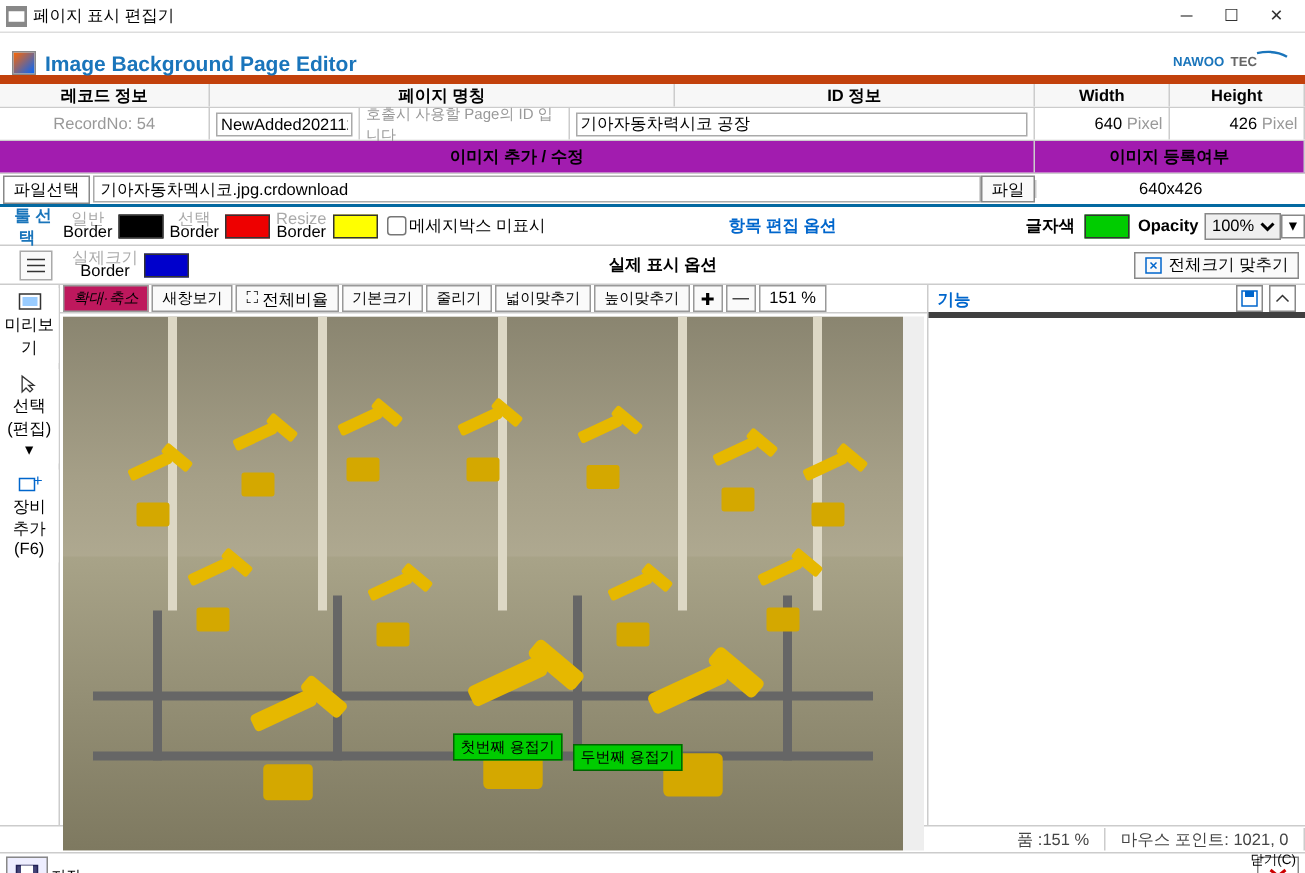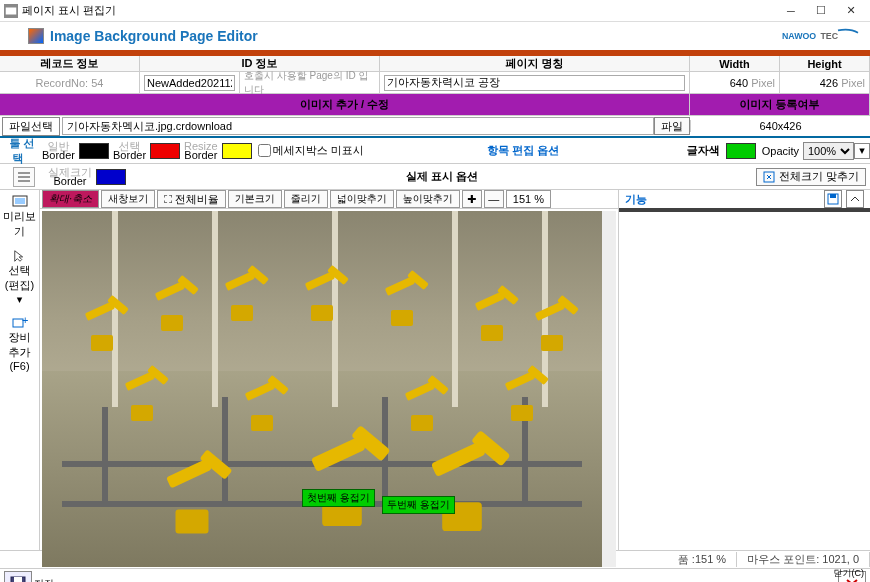--- a/index.html
+++ b/index.html
@@ -1,21 +1,21 @@
 <!DOCTYPE html>
 <html><head>
 <meta charset="utf-8">
 <style>
 * { box-sizing: border-box; margin: 0; padding: 0; font-family: "Malgun Gothic", sans-serif; font-size: 11px; }
 body { background: #fff; width: 870px; height: 582px; overflow: hidden; }
 .titlebar { height: 22px; display: flex; align-items: center; padding: 0 4px; border-bottom: 1px solid #ddd; }
 .titlebar .ticon { width: 14px; height: 14px; margin-right: 4px; display:inline-block; }
 .titlebar .spacer { flex: 1; }
 .winbtn { width: 30px; height: 18px; display: flex; align-items: center; justify-content: center; color: #333; }
-.app-header { height: 28px; display: flex; align-items: center; padding: 0 8px; margin-left: 20px; }
+.app-header { height: 28px; display: flex; align-items: flex-end; padding: 0 8px; }
 .app-header .logo { width: 16px; height: 16px; background: linear-gradient(135deg,#f60,#06f); margin-right: 6px; border:1px solid #888; }
 .app-header .title { color: #1a75bb; font-weight: bold; font-size: 14px; }
 .app-header .brand { margin-left: auto; display:flex; align-items:center; }
 .brand svg { height: 18px; }
 .info-row { display: flex; border-top: 6px solid #c2410c; border-bottom: 1px solid #ccc; height: 22px; }
 .info-cell { display:flex; align-items:center; justify-content:center; border-right:1px solid #ccc; background:#f7f7f7; font-weight:bold; }
 .info-row2 { display:flex; height: 22px; border-bottom:1px solid #ccc; }
 .val-cell { display:flex; align-items:center; padding:0 4px; border-right:1px solid #ccc; background:#fff; }
 .gray { color:#999; }
 .row3 { display:flex; height:22px; border-bottom:1px solid #ccc; }
@@ -95,22 +95,22 @@
     <svg viewBox="0 0 100 20" width="80">
         <text x="0" y="14" font-size="12" font-weight="bold" fill="#1a75bb">NAWOO</text>
         <text x="48" y="14" font-size="12" font-weight="bold" fill="#666">TEC</text>
         <path d="M70 3 Q85 0 95 6" stroke="#1a75bb" stroke-width="2" fill="none"></path>
       </svg>
   </div>
 </div>
 
 <div class="info-row">
   <div class="info-cell" style="width:140px">레코드 정보</div>
+  <div class="info-cell" style="flex:1">페이지 명칭</div>
   <div class="info-cell" style="width:240px">ID 정보</div>
-  <div class="info-cell" style="flex:1">페이지 명칭</div>
   <div class="info-cell" style="width:90px">Width</div>
   <div class="info-cell" style="width:90px">Height</div>
 </div>
 
 <div class="info-row2">
   <div class="val-cell gray" style="width:140px;justify-content:center">RecordNo: 54</div>
   <div class="val-cell" style="width:100px">
       <input type="text" style="width: 100%; border: 1px solid rgb(170, 170, 170); height: 16px; padding: 0px 2px;" value="NewAdded20211210_18">
     </div>
   <div class="val-cell gray" style="width:140px;font-size:10px">호출시 사용할 Page의 ID 입니다</div>
@@ -150,21 +150,21 @@
       <span class="main">Border</span>
     </div>
   <div class="swatch yellow"></div>
   <label class="chk" style="margin-left:4px">
       <input type="checkbox" style="">
       <span>메세지박스 미표시</span>
     </label>
   <div class="link-label">항목 편집 옵션</div>
   <span style="font-weight:bold;margin:0 4px">글자색</span>
   <div class="swatch green"></div>
-  <span style="font-weight:normal;margin:4px 4px">Opacity</span>
+  <span style="font-weight:bold;margin:4px 4px">Opacity</span>
   <select class="opacity-sel"><option>100%</option></select>
   <div class="dropdown-arrow">▾</div>
 </div>
 
 <div class="tool-row2">
   <div class="row2-end" style="width:44px;justify-content:center">
     <div class="btn-icn">
         <svg width="12" height="10">
           <line x1="0" y1="1" x2="12" y2="1" stroke="#333"></line>
           <line x1="0" y1="5" x2="12" y2="5" stroke="#333"></line>

